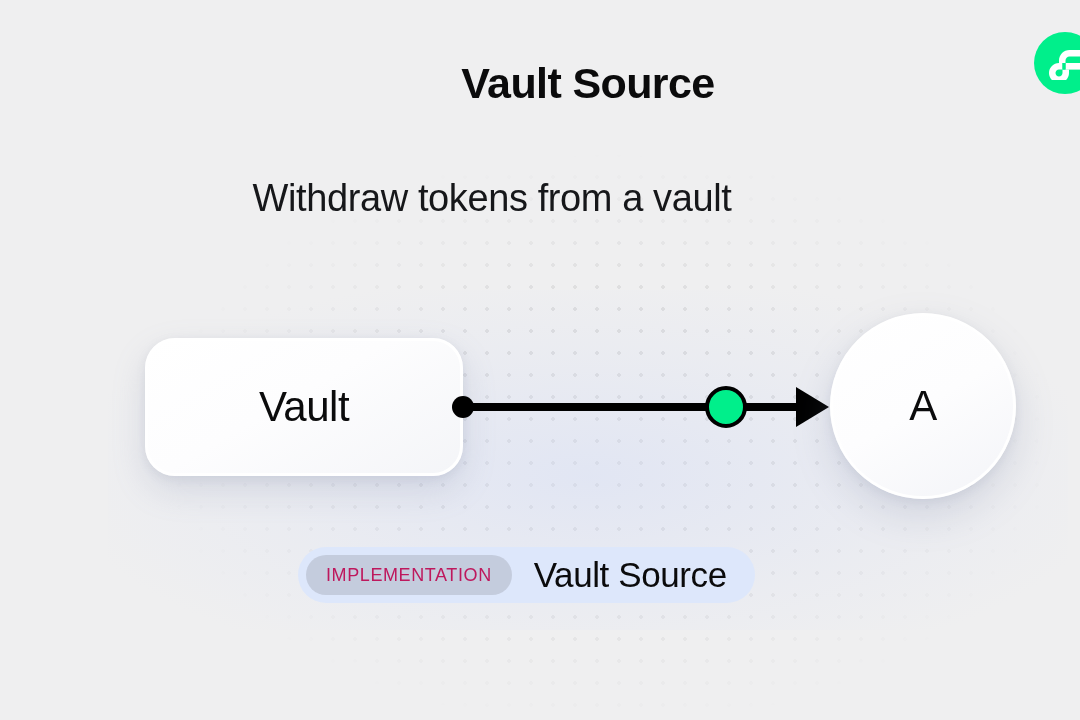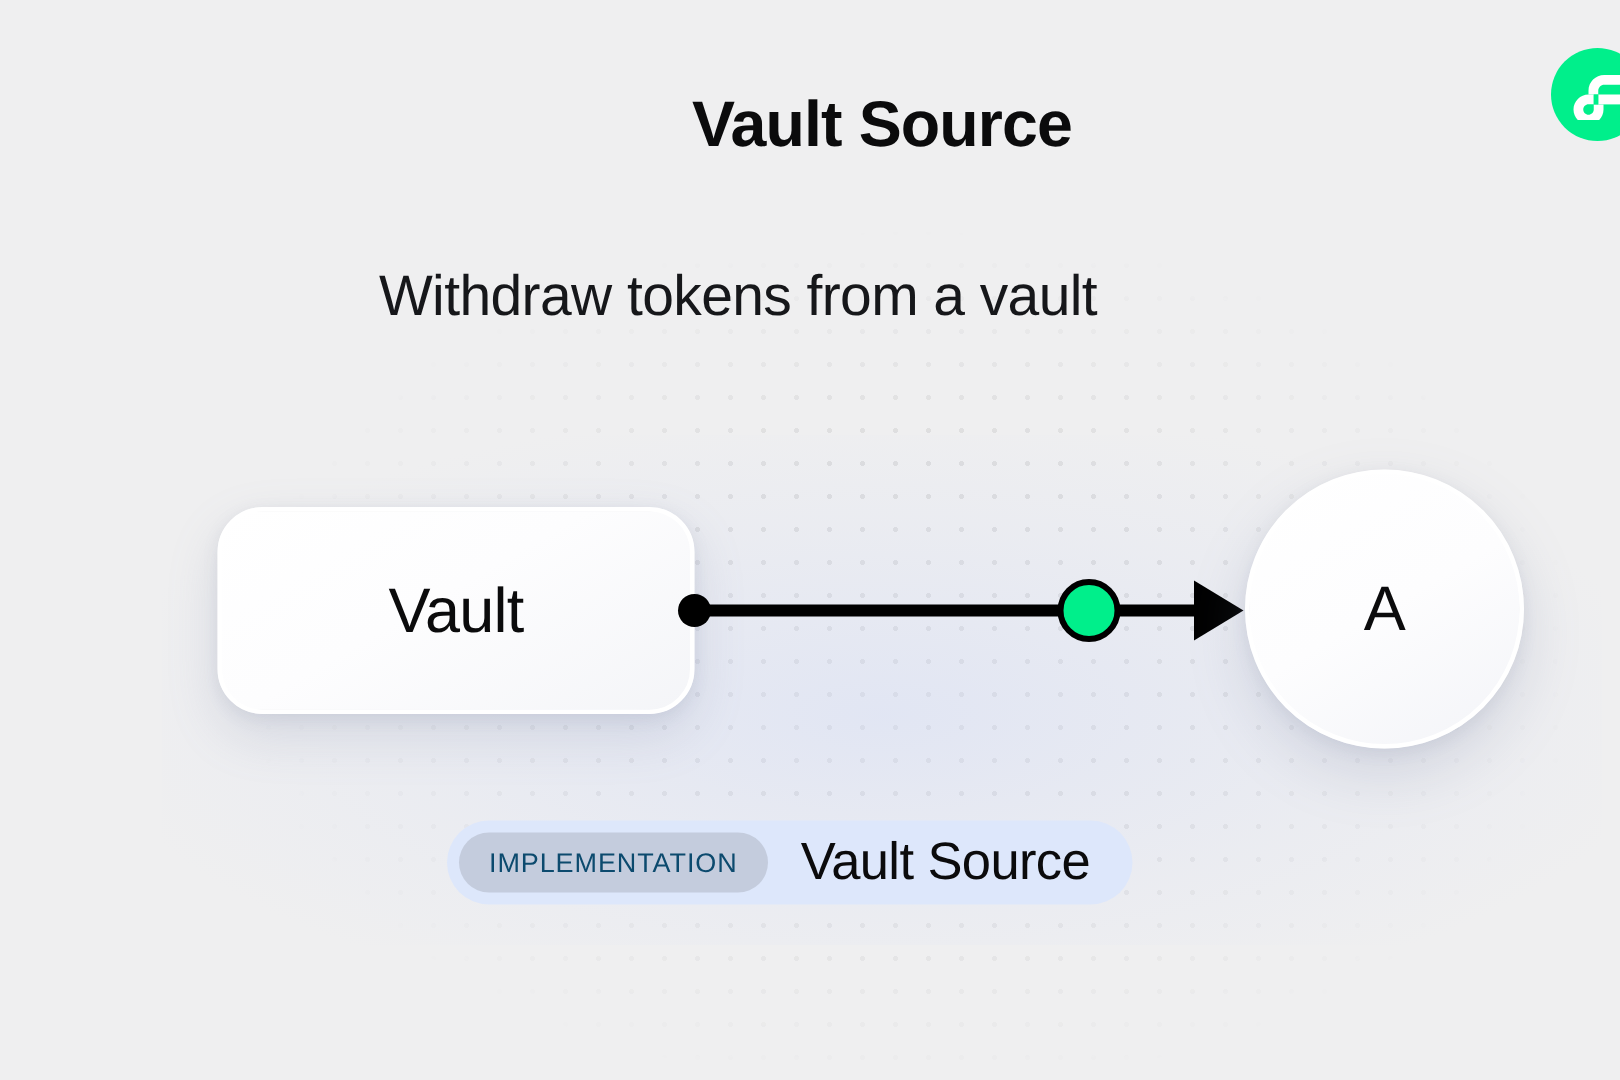--- a/index.html
+++ b/index.html
@@ -203,21 +203,21 @@
     background: #c4ccdd;
     border-radius: 20px;
     height: 40px;
     padding: 0 20px;
     display: flex;
     align-items: center;
     justify-content: center;
     font-size: 18px;
     font-weight: 400;
     letter-spacing: 0.6px;
-    color: #0c4a6e;
+    color: #be185d;
   }
   #impl-name {
     margin-left: 22px;
     font-size: 35px;
     font-weight: 400;
     color: #0b0b0c;
     letter-spacing: -0.4px;
   }
 </style>
 </head>

